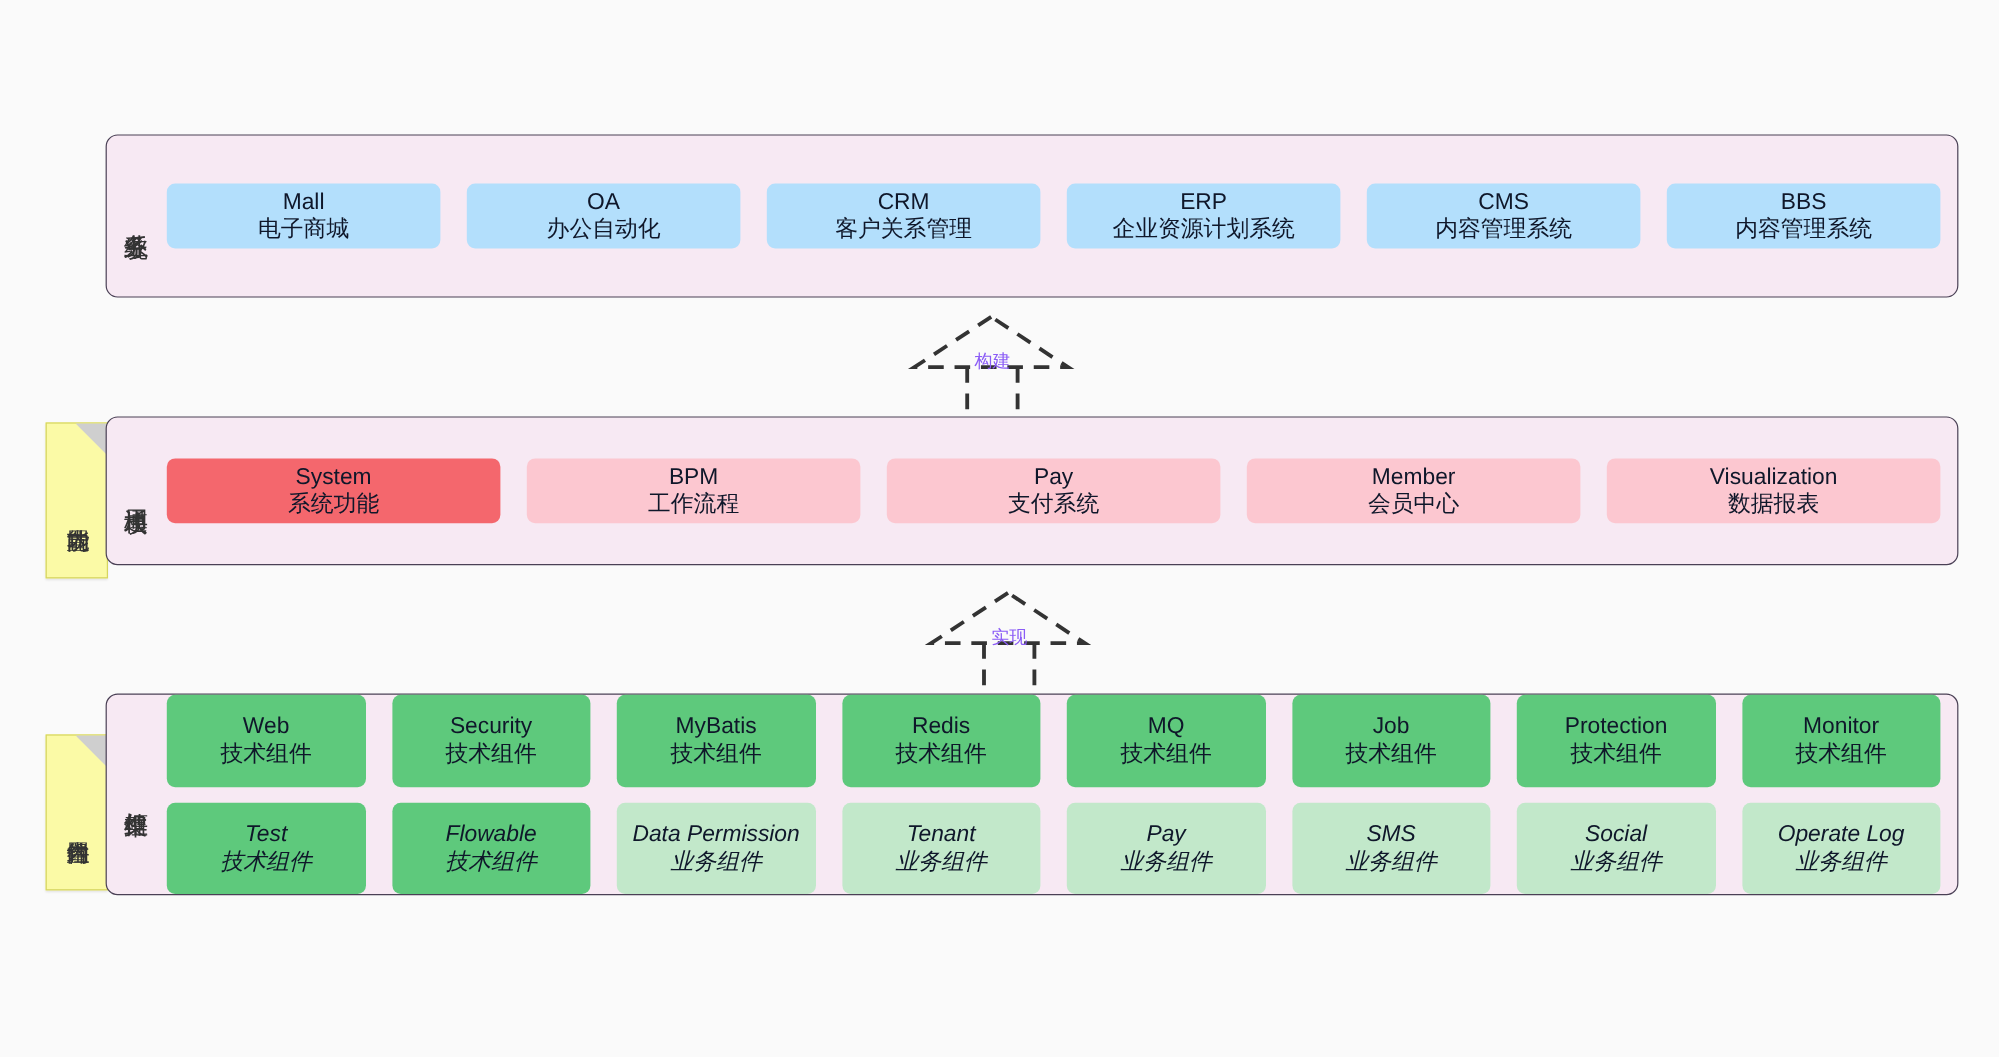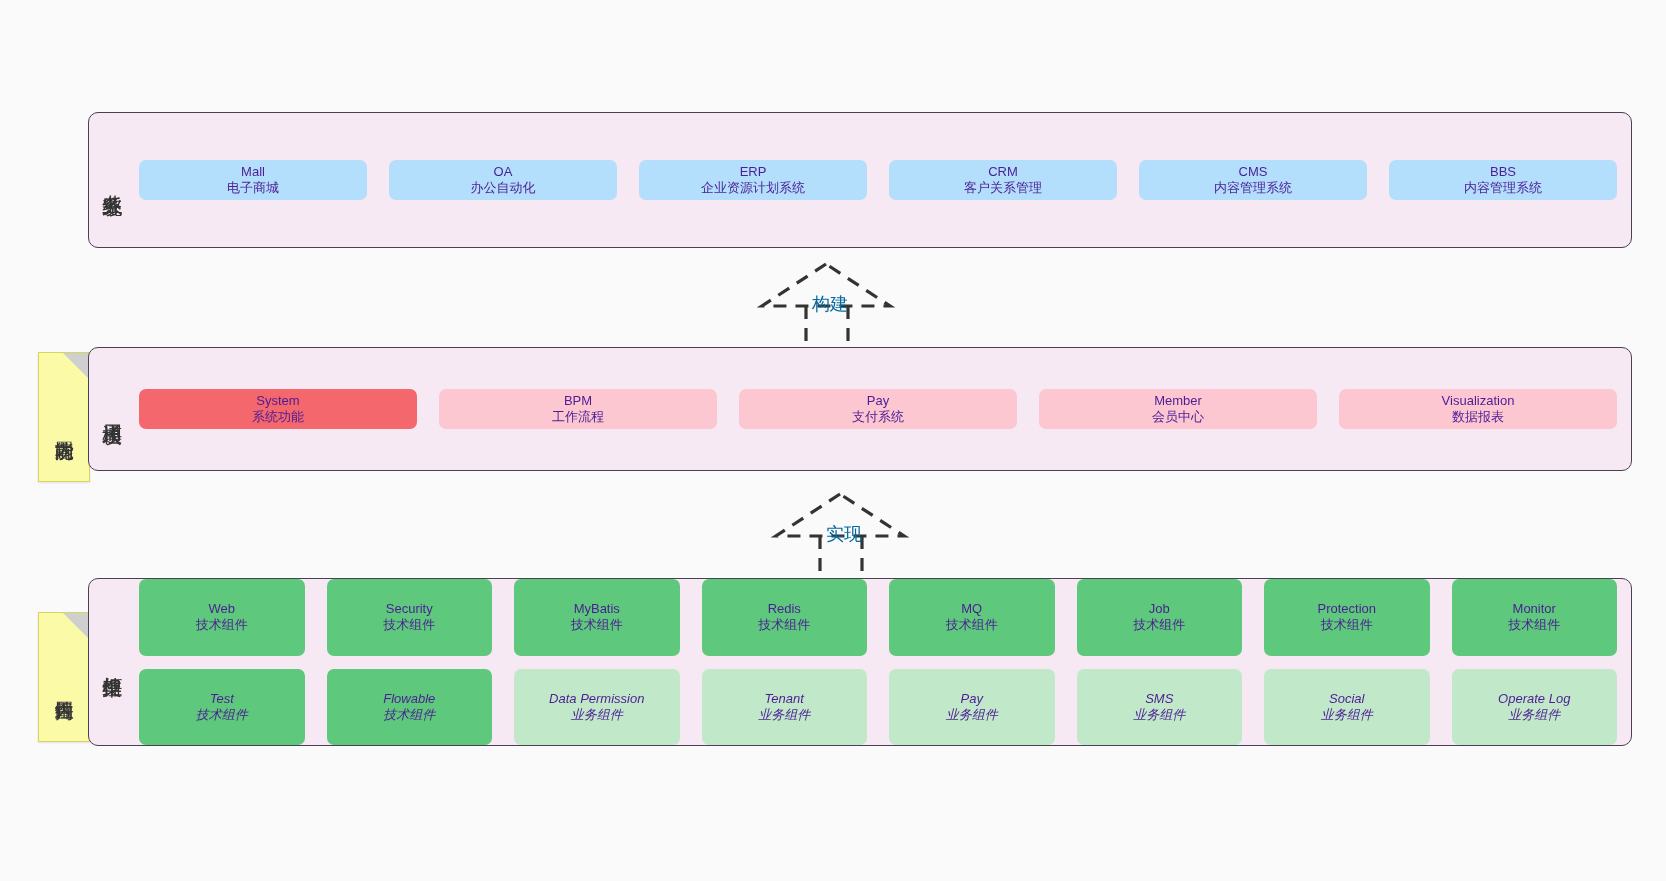--- a/index.html
+++ b/index.html
@@ -69,23 +69,23 @@
   
   .card {
     flex: 1 1 0;
     box-sizing: border-box;
     border-radius: 7px;
     display: flex;
     flex-direction: column;
     align-items: center;
     justify-content: center;
     text-align: center;
-    font-size: 13px;
+    font-size: 19px;
     line-height: 1.22;
-    color: #4c1d95;
+    color: #0f172a;
     padding: 4px 6px;
     min-width: 0;
   }
   .card .en { display: block; }
   .card .cn { display: block; }
 
   .card.blue  { background: #b3dffc; }
   .card.red   { background: #f4676d; }
   .card.pink  { background: #fcc7d0; }
   .card.green { background: #5ec97c; }
@@ -124,22 +124,22 @@
   }
 
   
   .arrow {
     position: absolute;
     z-index: 4;
   }
   .arrow svg { display: block; overflow: visible; }
   .arrow-label {
     position: absolute;
-    font-size: 18px;
-    color: #0369a1;
+    font-size: 15px;
+    color: #8b5cf6;
     background: transparent;
     white-space: nowrap;
   }
 </style>
 </head>
 <body>
 
 <div id="canvas">
 
   <div class="layer" id="layer-business" style="left:88px; top:112px; width:1544px; height:136px;">
@@ -148,26 +148,26 @@
       <div class="card-row">
         <div class="card blue">
           <span class="en">Mall</span>
           <span class="cn">电子商城</span>
         </div>
         <div class="card blue">
           <span class="en">OA</span>
           <span class="cn">办公自动化</span>
         </div>
         <div class="card blue">
+          <span class="en">CRM</span>
+          <span class="cn">客户关系管理</span>
+        </div>
+        <div class="card blue">
           <span class="en">ERP</span>
           <span class="cn">企业资源计划系统</span>
-        </div>
-        <div class="card blue">
-          <span class="en">CRM</span>
-          <span class="cn">客户关系管理</span>
         </div>
         <div class="card blue">
           <span class="en">CMS</span>
           <span class="cn">内容管理系统</span>
         </div>
         <div class="card blue">
           <span class="en">BBS</span>
           <span class="cn">内容管理系统</span>
         </div>
       </div>

